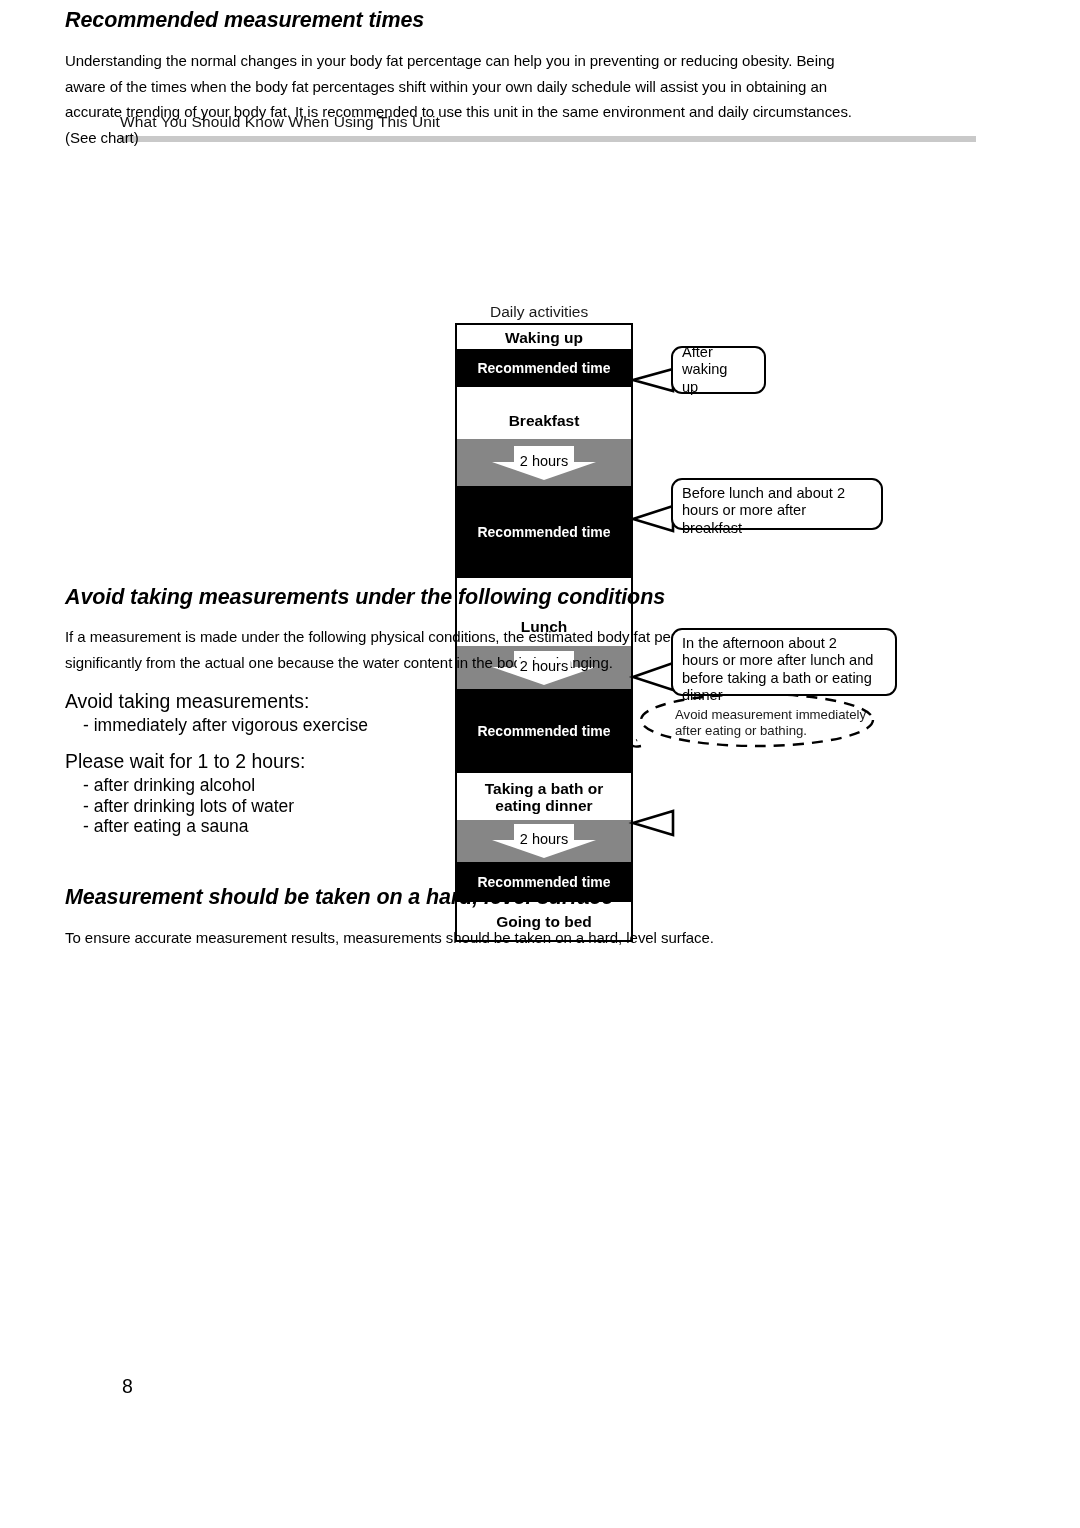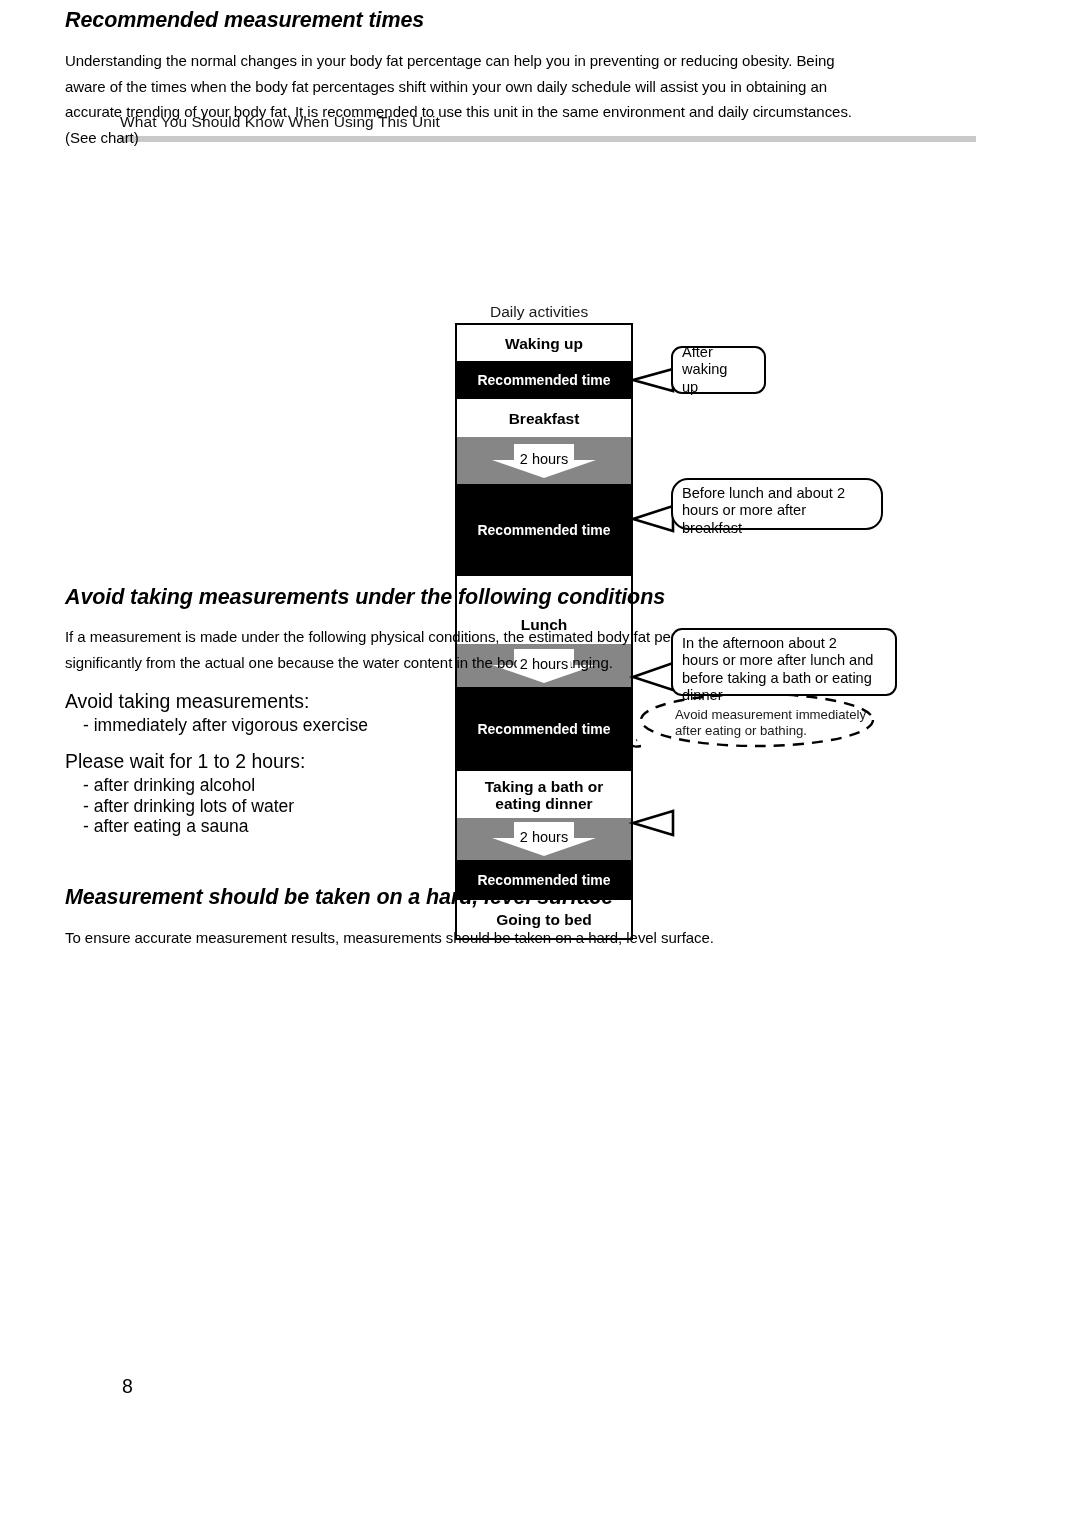--- a/index.html
+++ b/index.html
@@ -220,29 +220,29 @@
   </svg>
 
   <svg class="callout-ellipse" style="left:168px; top:387px;" width="260" height="68" viewBox="0 0 260 68">
     <ellipse cx="134" cy="30" rx="116" ry="26" fill="#ffffff" stroke="#000000" stroke-width="2.4" stroke-dasharray="11 8"></ellipse>
     <path d="M 18 56 C 8 58 6 54 14 50" fill="none" stroke="#000000" stroke-width="2.4" stroke-dasharray="9 7"></path>
   </svg>
   <div class="ellipse-text" style="left:220px; top:404px; width:200px;">Avoid measurement immediately<br>after eating or bathing.</div>
 
   <div class="timeline">
 
-    <div class="band white" style="height:36px;">
+    <div class="band white" style="height:24px;">
       <span>Waking up</span>
     </div>
 
     <div class="band black" style="height:38px;">
       <span>Recommended time</span>
     </div>
 
-    <div class="band white" style="height:38px;">
+    <div class="band white" style="height:38px;margin-top:14px;">
       <span>Breakfast</span>
     </div>
 
     <div class="band gray" style="height:47px;">
       <div class="arrow-wrap">
         <svg class="arrow-shape" viewBox="0 0 104 34" preserveAspectRatio="none">
           <polygon points="22,0 82,0 82,16 104,16 52,34 0,16 22,16" fill="#ffffff" stroke="#ffffff" stroke-width="0"></polygon>
         </svg>
         <span class="arrow-label">2 hours</span>
       </div>
@@ -289,21 +289,21 @@
     <div class="band white" style="height:38px;">
       <span>Going to bed</span>
     </div>
 
   </div>
 
   <div class="callout" style="left:216px; top:43px; width:95px; height:48px; display:flex; align-items:center;">
     <span>After waking up</span>
   </div>
 
-  <div class="callout" style="left:216px; top:175px; width:212px; height:52px;border-radius:17px;">
+  <div class="callout" style="left:216px; top:175px; width:212px; height:52px;">
     <span>Before lunch and about 2 hours or more after breakfast</span>
   </div>
 
   <div class="callout" style="left:216px; top:325px; width:226px; height:68px;">
     <span>In the afternoon about 2 hours or more after lunch and before taking a bath or eating dinner</span>
   </div>
 
 
 </div>
 

